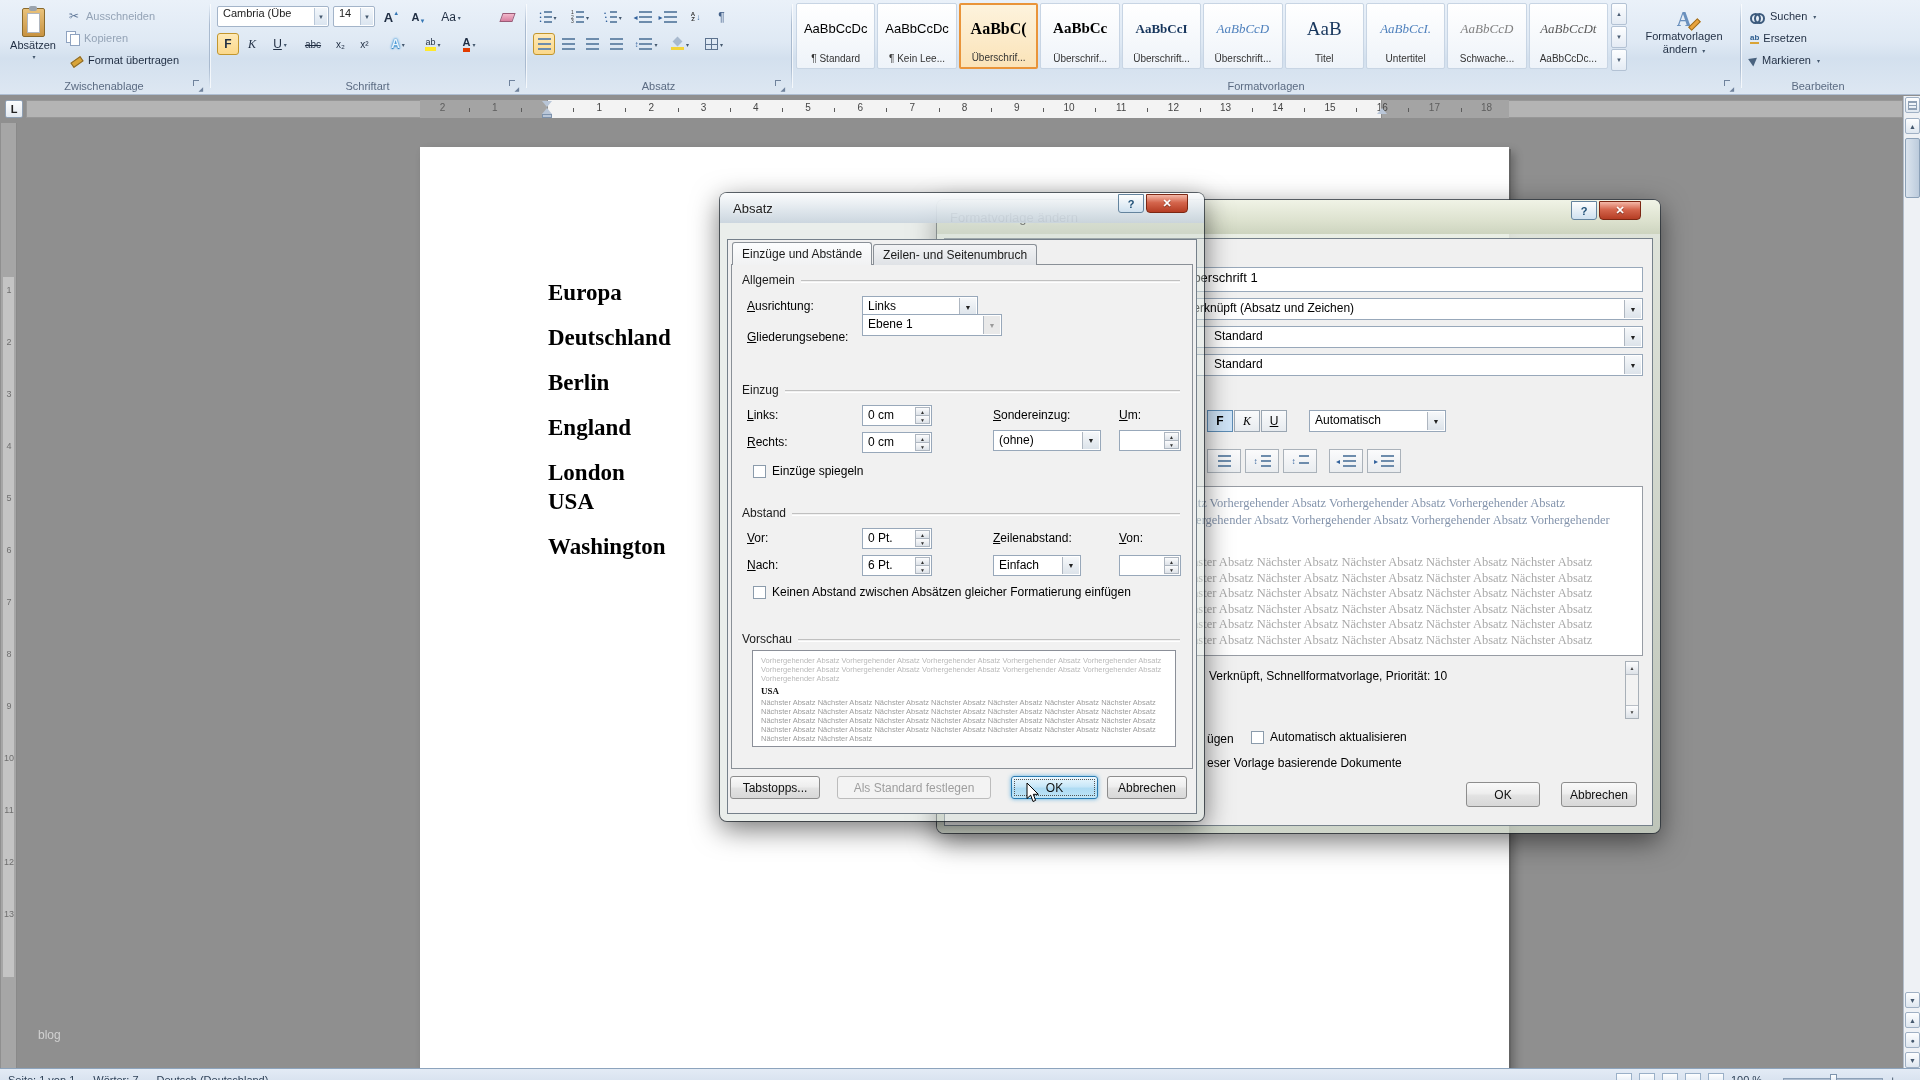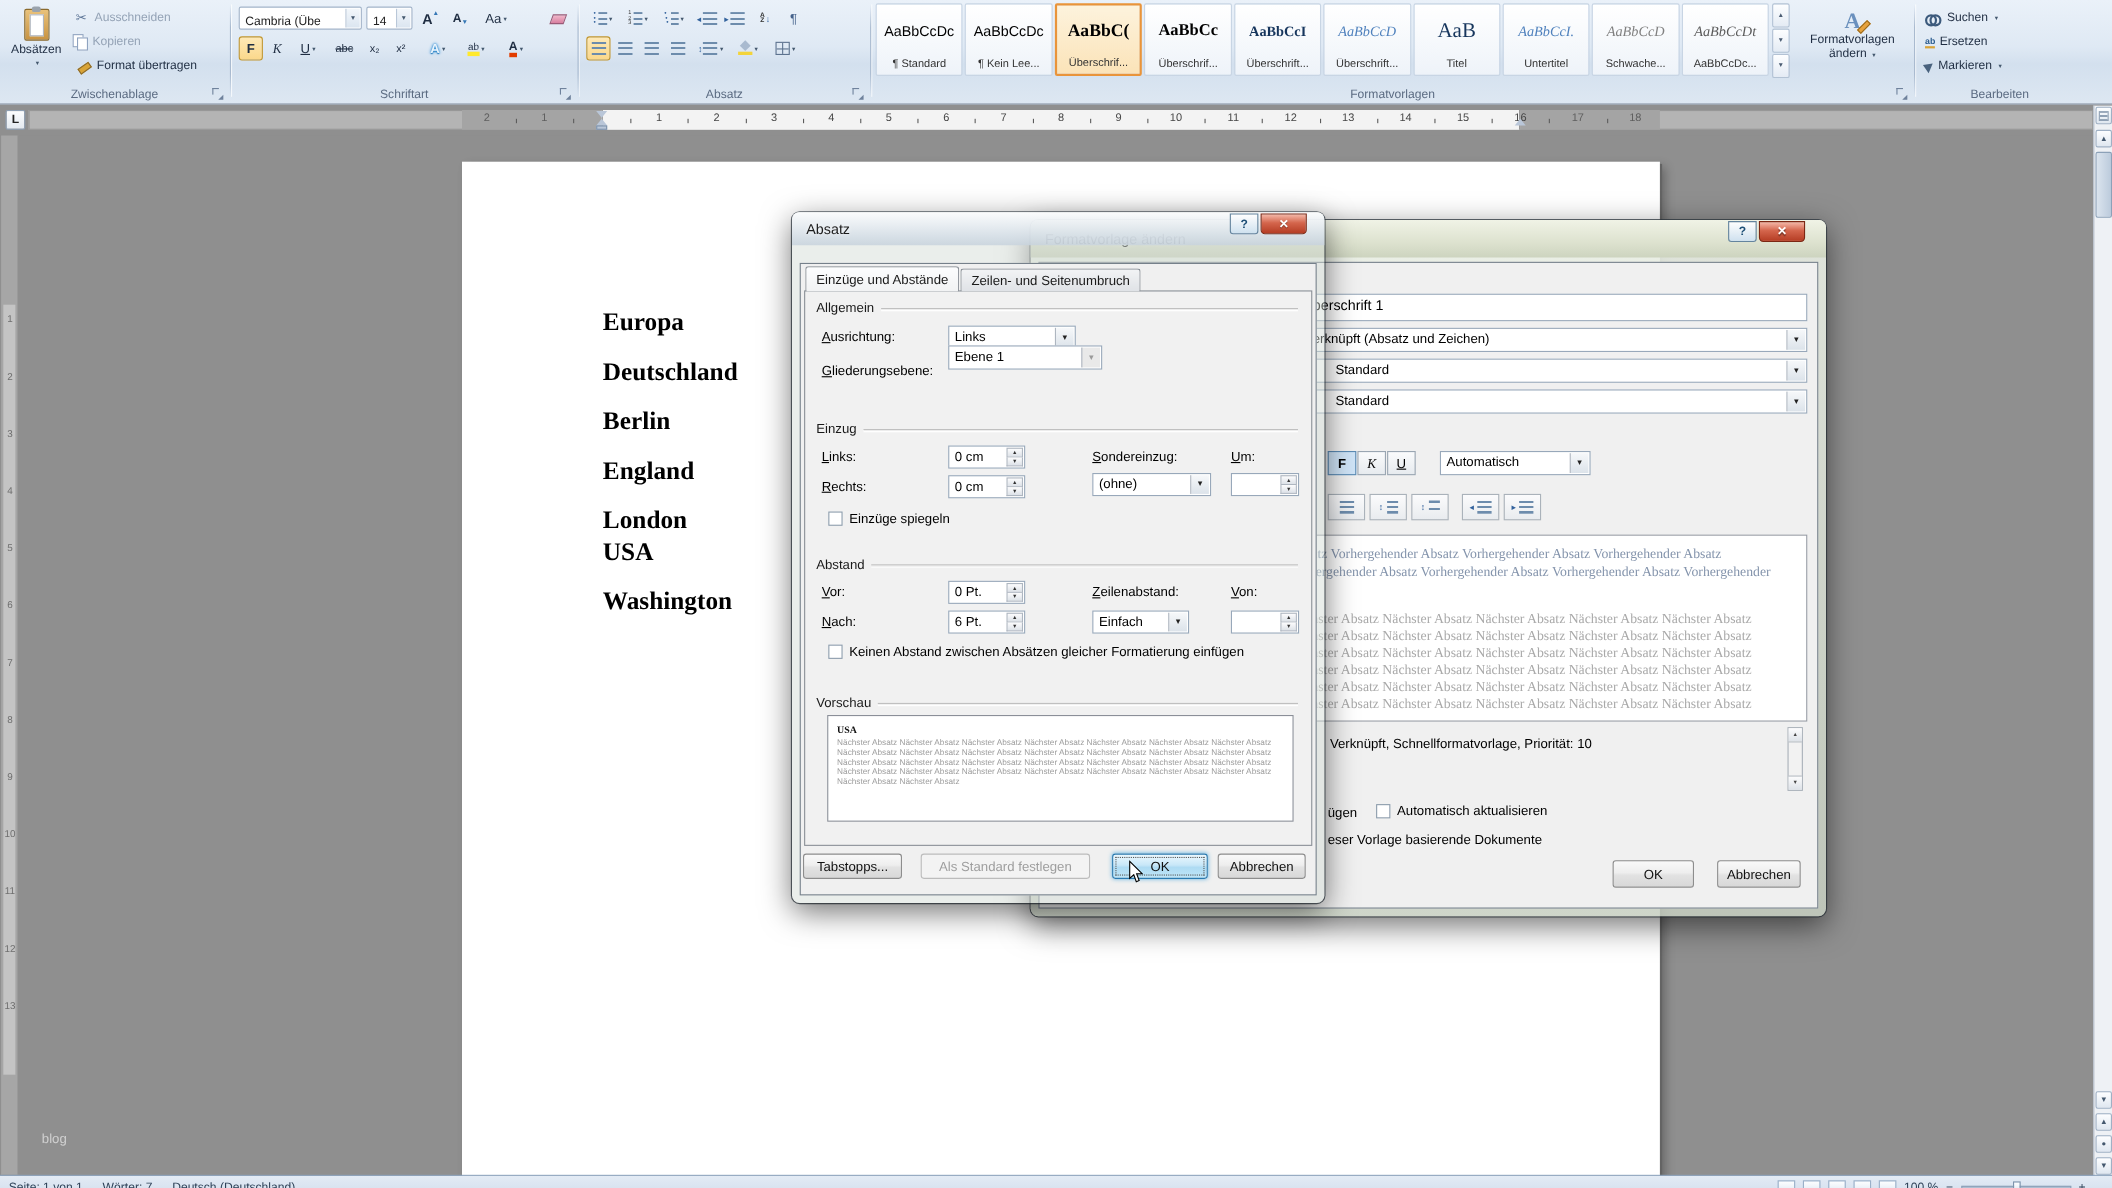--- a/index.html
+++ b/index.html
@@ -14,21 +14,21 @@
 .glabel{position:absolute;left:0;right:0;bottom:3px;text-align:center;font-size:11px;color:#5b6b82;white-space:nowrap}
 .launcher{position:absolute;right:5px;bottom:5px;width:12px;height:12px}
 .launcher::before{content:"";position:absolute;left:2px;top:2px;width:5px;height:5px;border-left:1px solid #6f829c;border-top:1px solid #6f829c}
 .launcher::after{content:"◢";position:absolute;right:0;bottom:-2px;font-size:6px;color:#6f829c}
 .bigbtn{position:absolute;display:flex;flex-direction:column;align-items:center;gap:2px;border:1px solid transparent;border-radius:3px;font-size:11px;color:#1f2d42;padding-top:5px}
 .cmd{position:absolute;display:flex;align-items:center;gap:4px;font-size:11px;color:#1f2d42;height:20px;white-space:nowrap}
 .cmd.dis{color:#94a3b6}
 .rbtn{position:absolute;height:22px;display:flex;align-items:center;justify-content:center;border:1px solid transparent;border-radius:3px;font-size:12px;color:#1f2d42}
 .rbtn.act{background:linear-gradient(#fee9b7,#fbd88b);border-color:#c2962e}
 .arr{font-size:6px;color:#44586e;margin-left:2px}
-.combo{position:absolute;background:#fff;border:1px solid #a3b4c9;border-radius:2px;font-size:11px;color:#222;display:flex;align-items:flex-end;padding:0 15px 0 5px;white-space:nowrap;overflow:hidden}
+.combo{position:absolute;background:#fff;border:1px solid #a3b4c9;border-radius:2px;font-size:11px;color:#222;display:flex;align-items:flex-start;padding:0 15px 0 5px;white-space:nowrap;overflow:hidden}
 .combo .ca2{position:absolute;right:1px;top:1px;bottom:1px;width:13px;display:flex;align-items:center;justify-content:center;font-size:6px;color:#44586e;background:linear-gradient(#f3f7fb,#dbe5f0);border-left:1px solid #b9c7d8}
 .ic{display:inline-flex;align-items:center;justify-content:center;width:16px;height:16px;font-size:12px;color:#5c7496}
 .clip{width:23px;height:29px;position:relative;background:linear-gradient(#e9c27b,#c89342);border:1px solid #8a6a2c;border-radius:2px}
 .clip::before{content:"";position:absolute;left:4px;top:4px;right:4px;bottom:3px;background:#fff;border:1px solid #b0b6bf}
 .clip::after{content:"";position:absolute;left:6px;top:-3px;width:8px;height:5px;background:#9aa3ad;border-radius:2px}
 .cpy{position:relative;width:14px;height:14px}
 .cpy::before,.cpy::after{content:"";position:absolute;width:8px;height:10px;background:#fff;border:1px solid #8fa3c0}
 .cpy::before{left:0;top:0}.cpy::after{left:4px;top:3px}
 .brush{position:relative;width:14px;height:14px}
 .brush::before{content:"";position:absolute;left:1px;top:6px;width:10px;height:4px;background:#d9a437;border:1px solid #8a6a2c;transform:rotate(-35deg)}
@@ -647,20 +647,21 @@
         <div class="cbrow" style="left:21px;top:320px">
             <span class="cbx"></span>
             <span>Keinen Abstand zwischen Absätzen gleicher Formatierung einfügen</span>
           </div>
 
         <div class="grp" style="top:367px">
             <span>Vorschau</span>
             <i class="rule"></i>
           </div>
         <div class="pvbox" style="left:20px;top:385px;width:424px;height:97px">
+          <div class="pv-b">Vorhergehender Absatz Vorhergehender Absatz Vorhergehender Absatz Vorhergehender Absatz Vorhergehender Absatz Vorhergehender Absatz Vorhergehender Absatz Vorhergehender Absatz Vorhergehender Absatz Vorhergehender Absatz Vorhergehender Absatz</div>
           <div class="pv-s">USA</div>
           <div class="pv-a">Nächster Absatz Nächster Absatz Nächster Absatz Nächster Absatz Nächster Absatz Nächster Absatz Nächster Absatz Nächster Absatz Nächster Absatz Nächster Absatz Nächster Absatz Nächster Absatz Nächster Absatz Nächster Absatz Nächster Absatz Nächster Absatz Nächster Absatz Nächster Absatz Nächster Absatz Nächster Absatz Nächster Absatz Nächster Absatz Nächster Absatz Nächster Absatz Nächster Absatz Nächster Absatz Nächster Absatz Nächster Absatz Nächster Absatz Nächster Absatz</div>
         </div>
       </div>
       <div class="wbtn" style="left:2px;top:536px;width:90px">Tabstopps...</div>
       <div class="wbtn dis" style="left:109px;top:536px;width:154px">Als Standard festlegen</div>
       <div class="wbtn def" style="left:283px;top:536px;width:87px">OK</div>
       <div class="wbtn" style="left:379px;top:536px;width:80px">Abbrechen</div>
     </div>
   </div>

